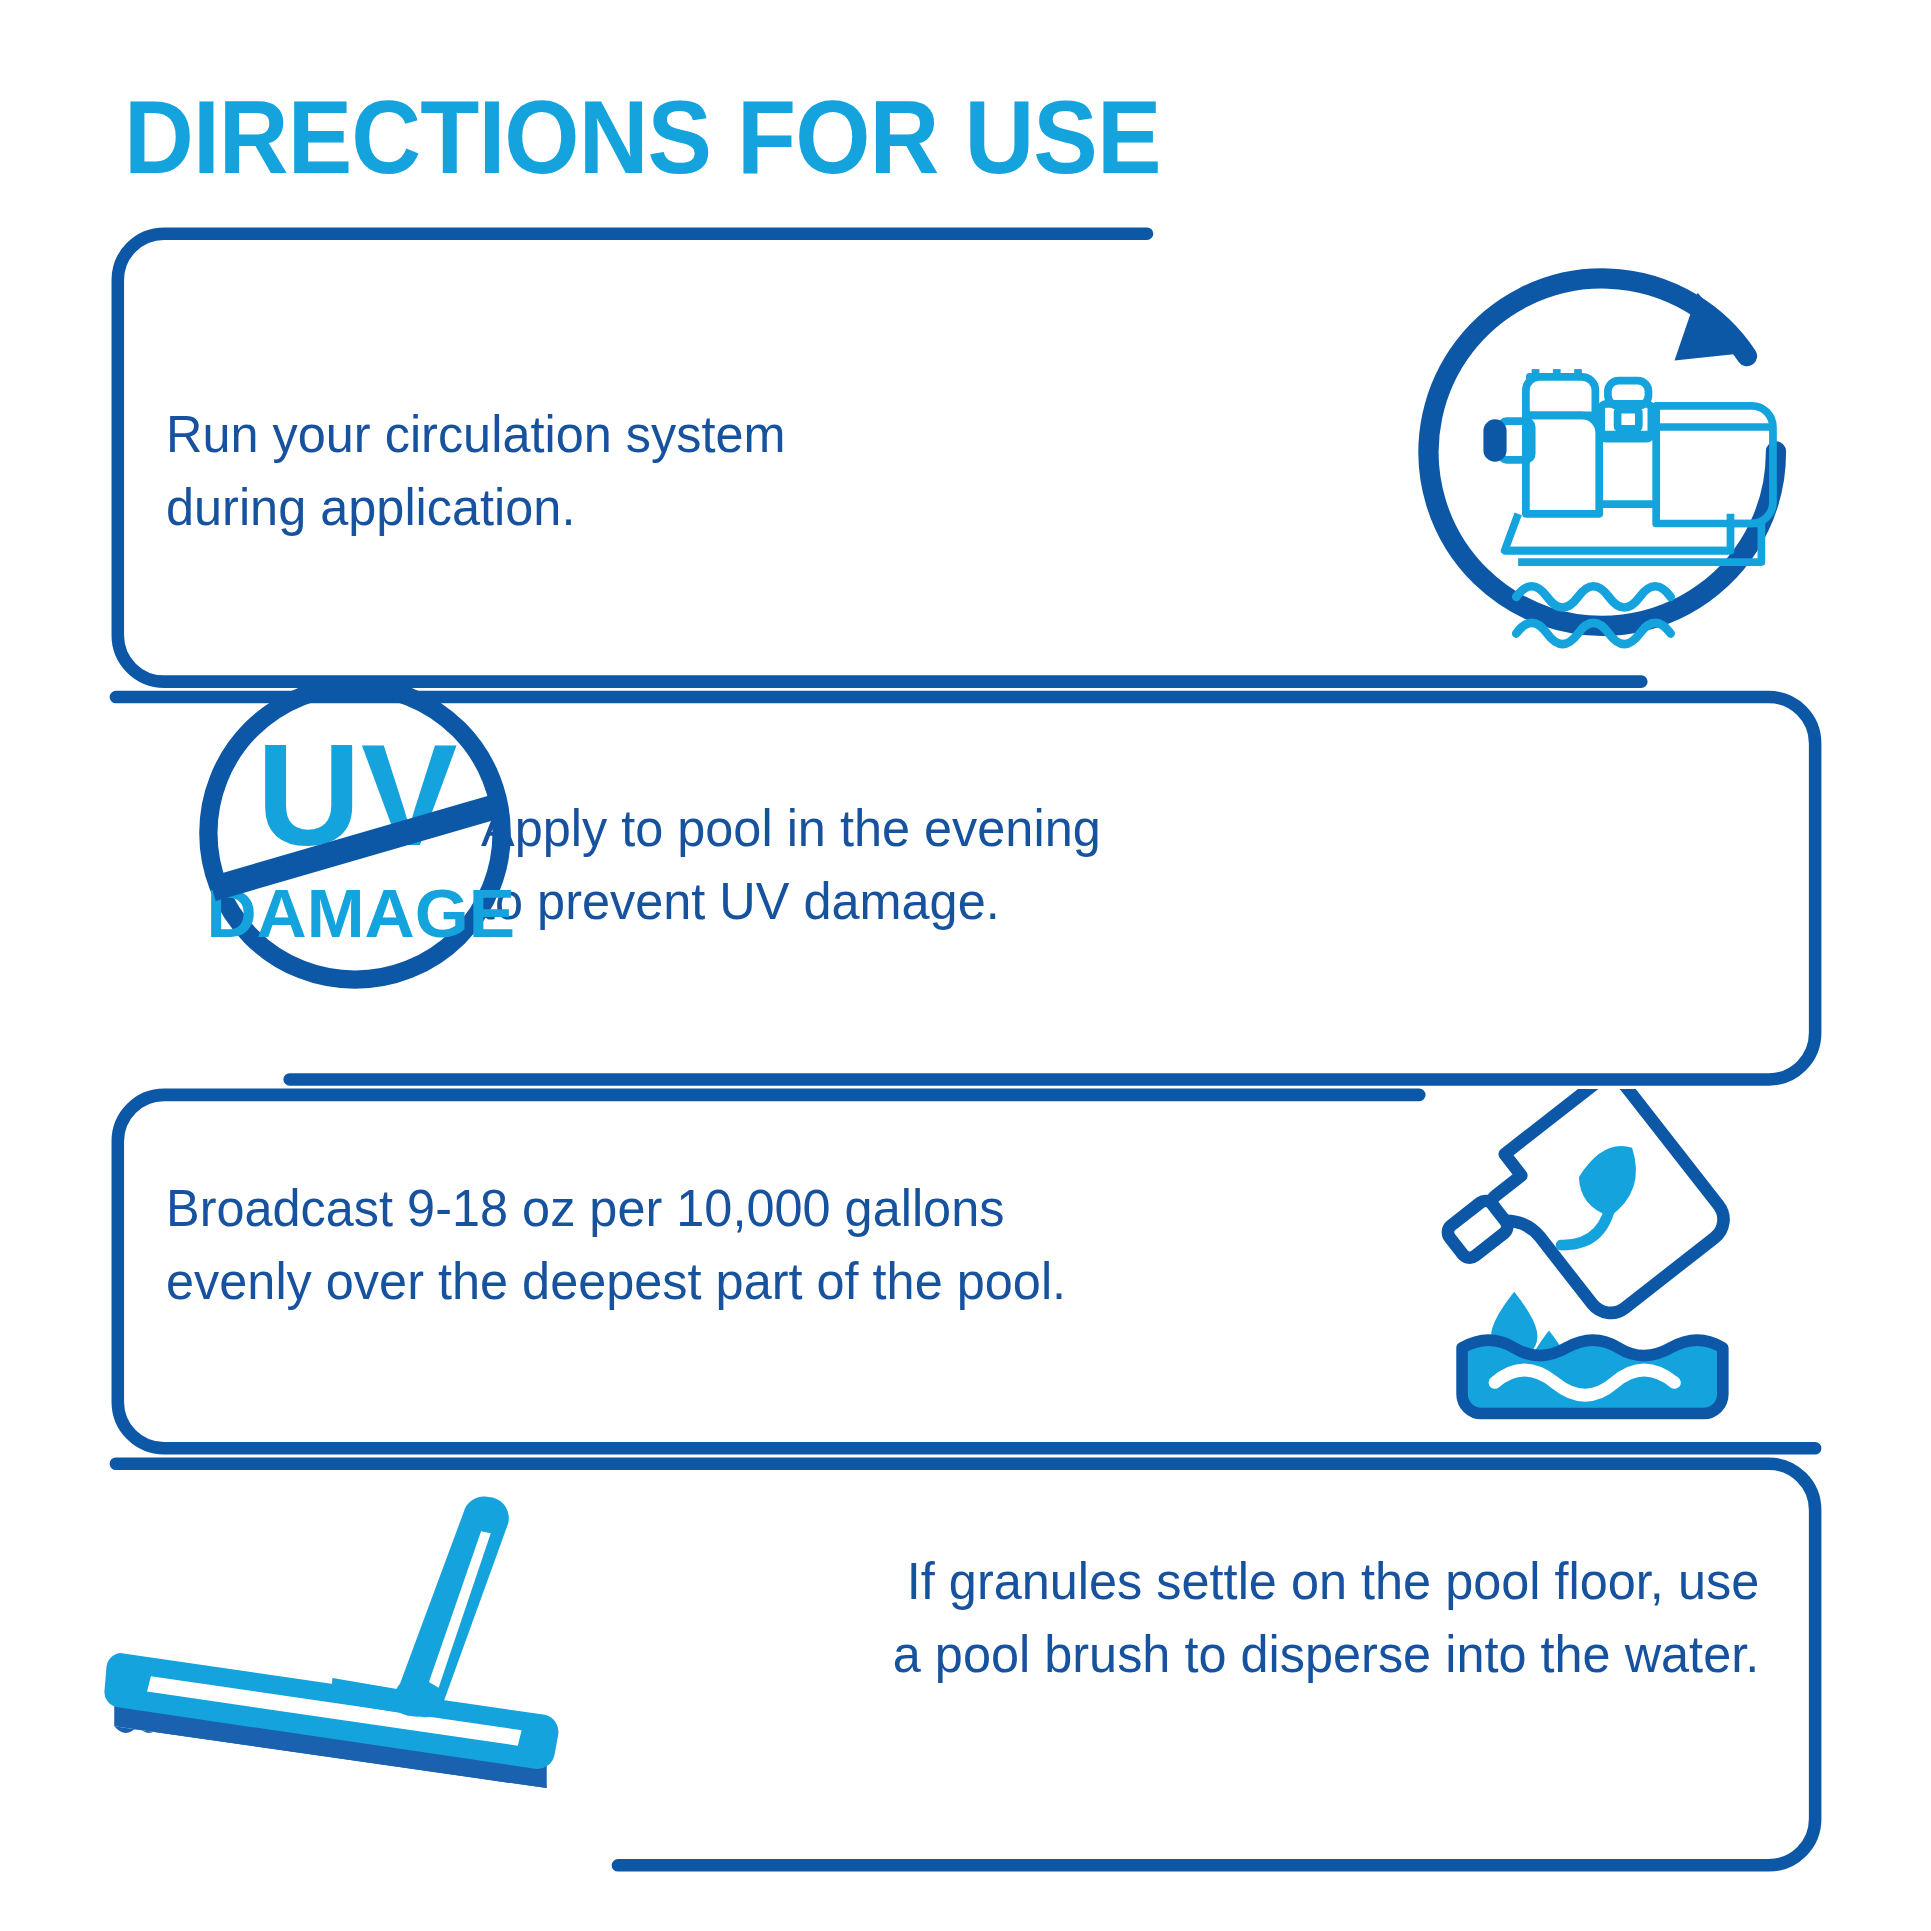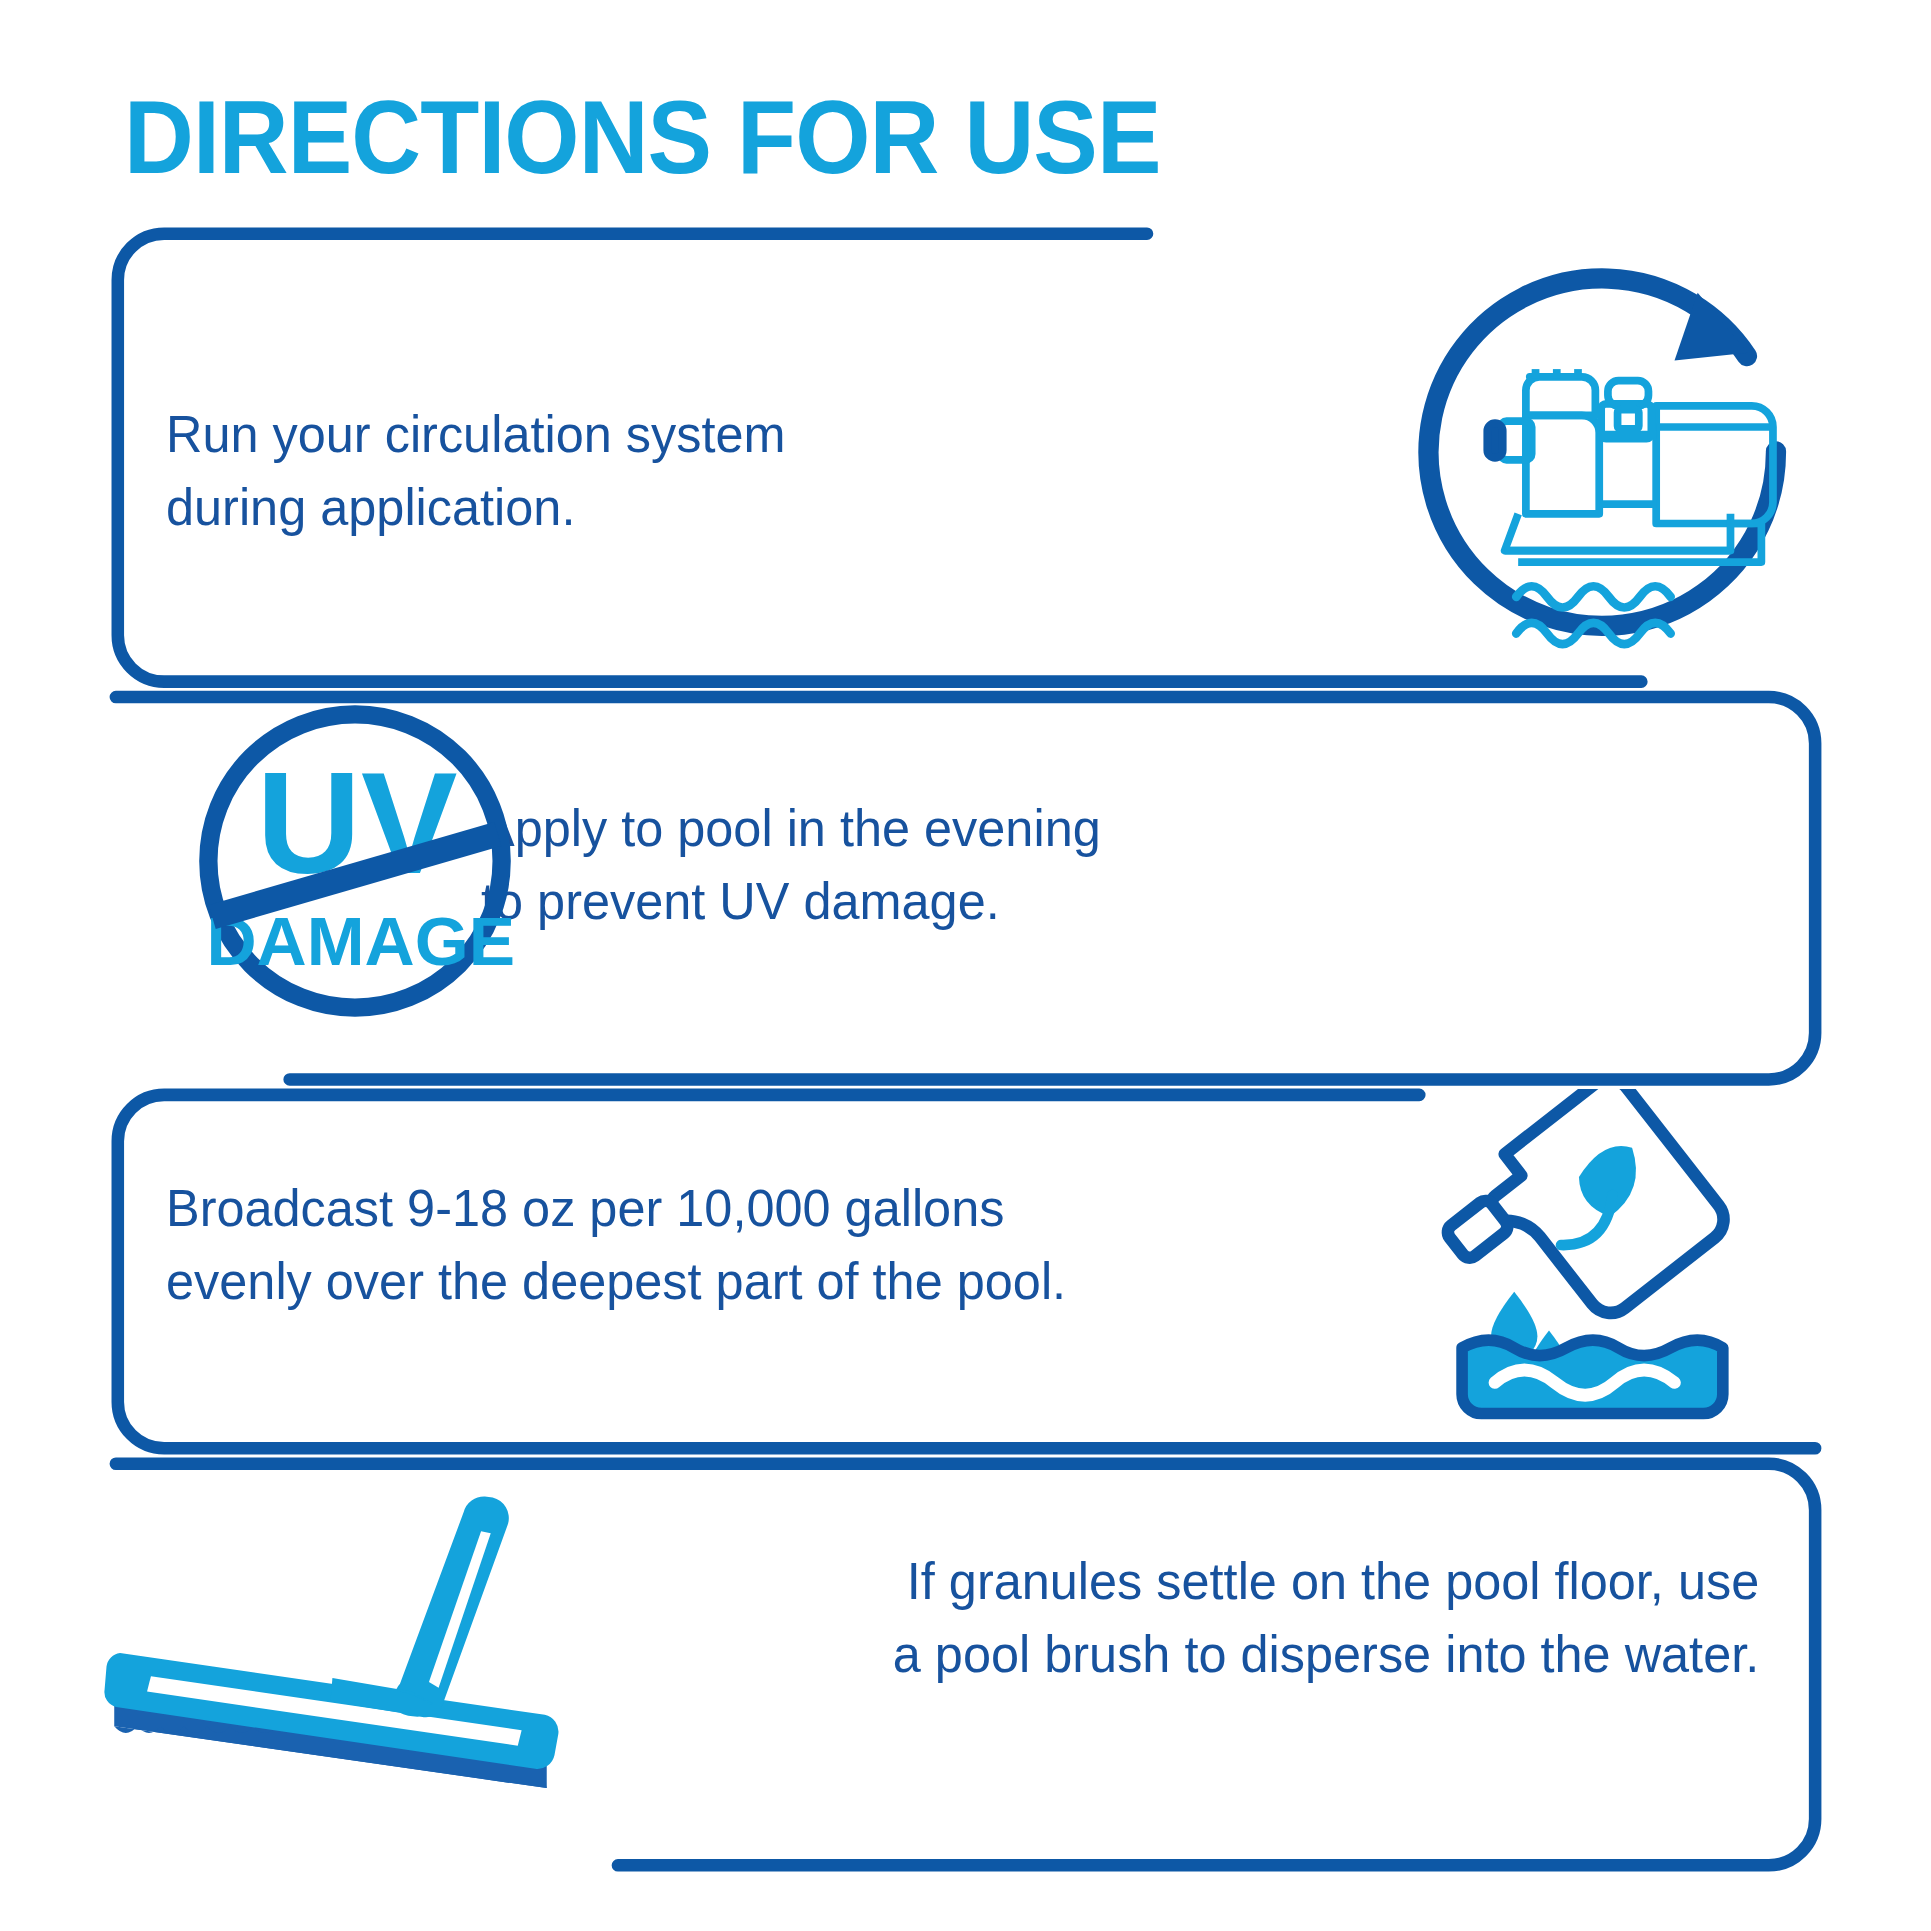--- a/index.html
+++ b/index.html
@@ -108,21 +108,21 @@
       <g fill="none" stroke="#14a3dc" stroke-width="9" stroke-linecap="round">
         <path d="M 108 348 q 16 -22 32 0 t 32 0 t 32 0 t 32 0 t 32 0"></path>
         <path d="M 108 386 q 16 -22 32 0 t 32 0 t 32 0 t 32 0 t 32 0"></path>
       </g>
     </svg>
   </div>
 
   <div class="box-text" style="left:481px;top:792px;">Apply to pool in the evening
 to prevent UV damage.</div>
 
-  <div class="icon" style="left:191px;top:697px;width:328px;height:328px;">
+  <div class="icon" style="left:191px;top:669px;width:328px;height:328px;">
     <svg viewBox="0 0 340 340" width="328" height="328">
       <circle cx="170" cy="170" r="152" fill="none" stroke="#0d58a6" stroke-width="19"></circle>
       <text x="172" y="182" text-anchor="middle" font-family="Liberation Sans Narrow, Liberation Sans, sans-serif" font-weight="700" font-size="150" fill="#14a3dc">UV</text>
       <text x="176" y="278" text-anchor="middle" font-family="Liberation Sans Narrow, Liberation Sans, sans-serif" font-weight="700" font-size="72" fill="#14a3dc">DAMAGE</text>
 
       <line x1="22" y1="228" x2="318" y2="142" stroke="#0d58a6" stroke-width="26"></line>
     </svg>
   </div>
 
   <div class="box-text" style="left:166px;top:1172px;">Broadcast 9-18 oz per 10,000 gallons

